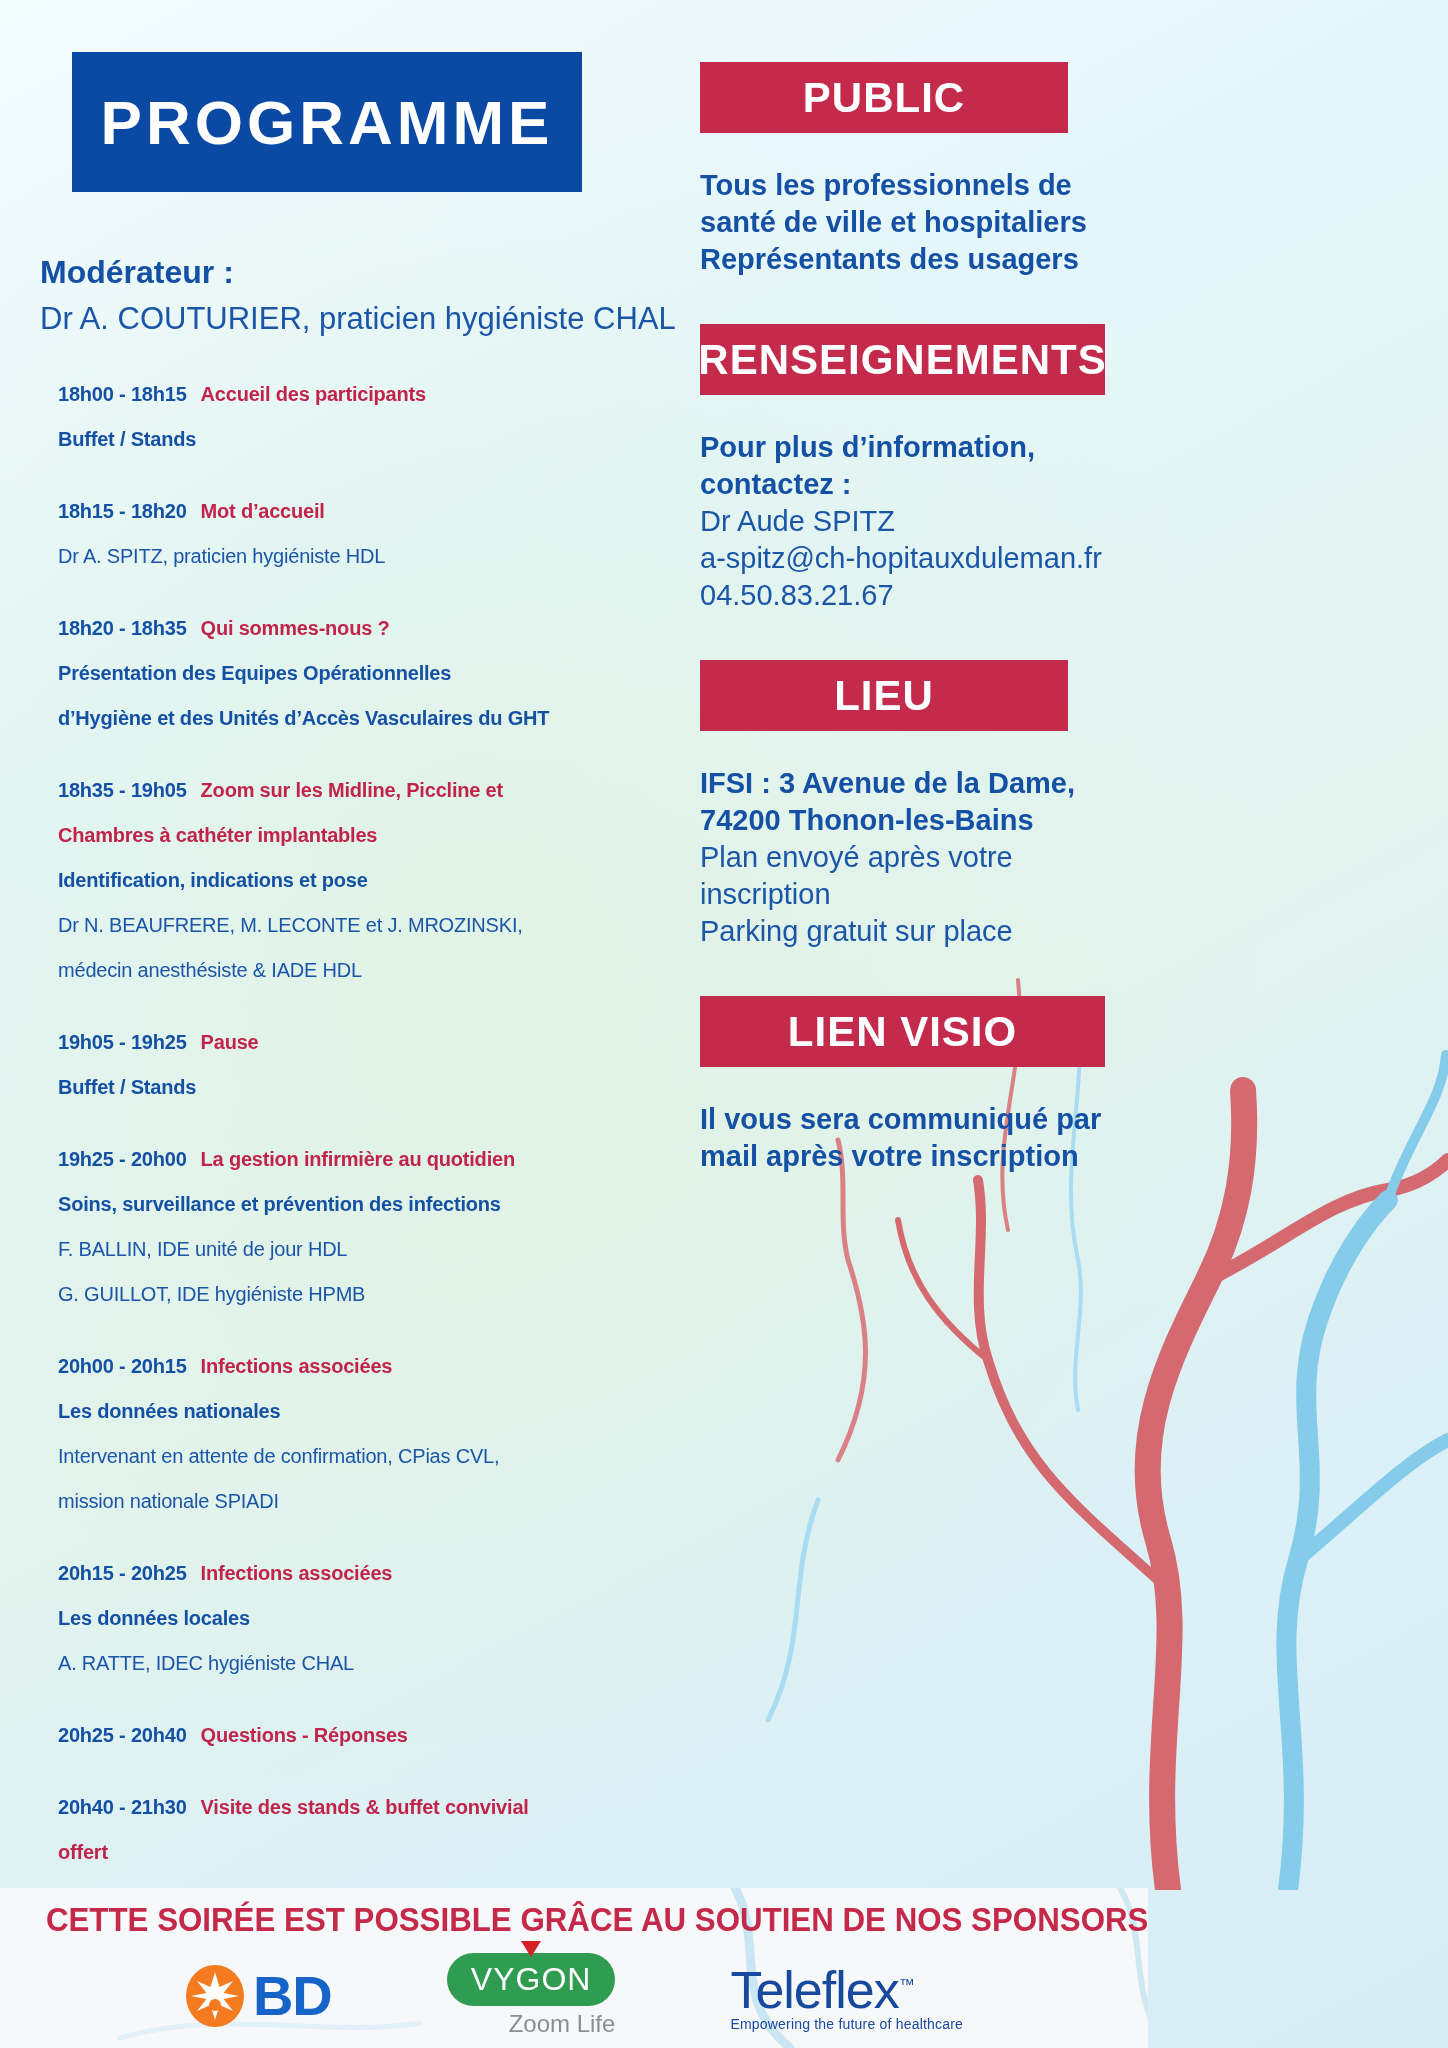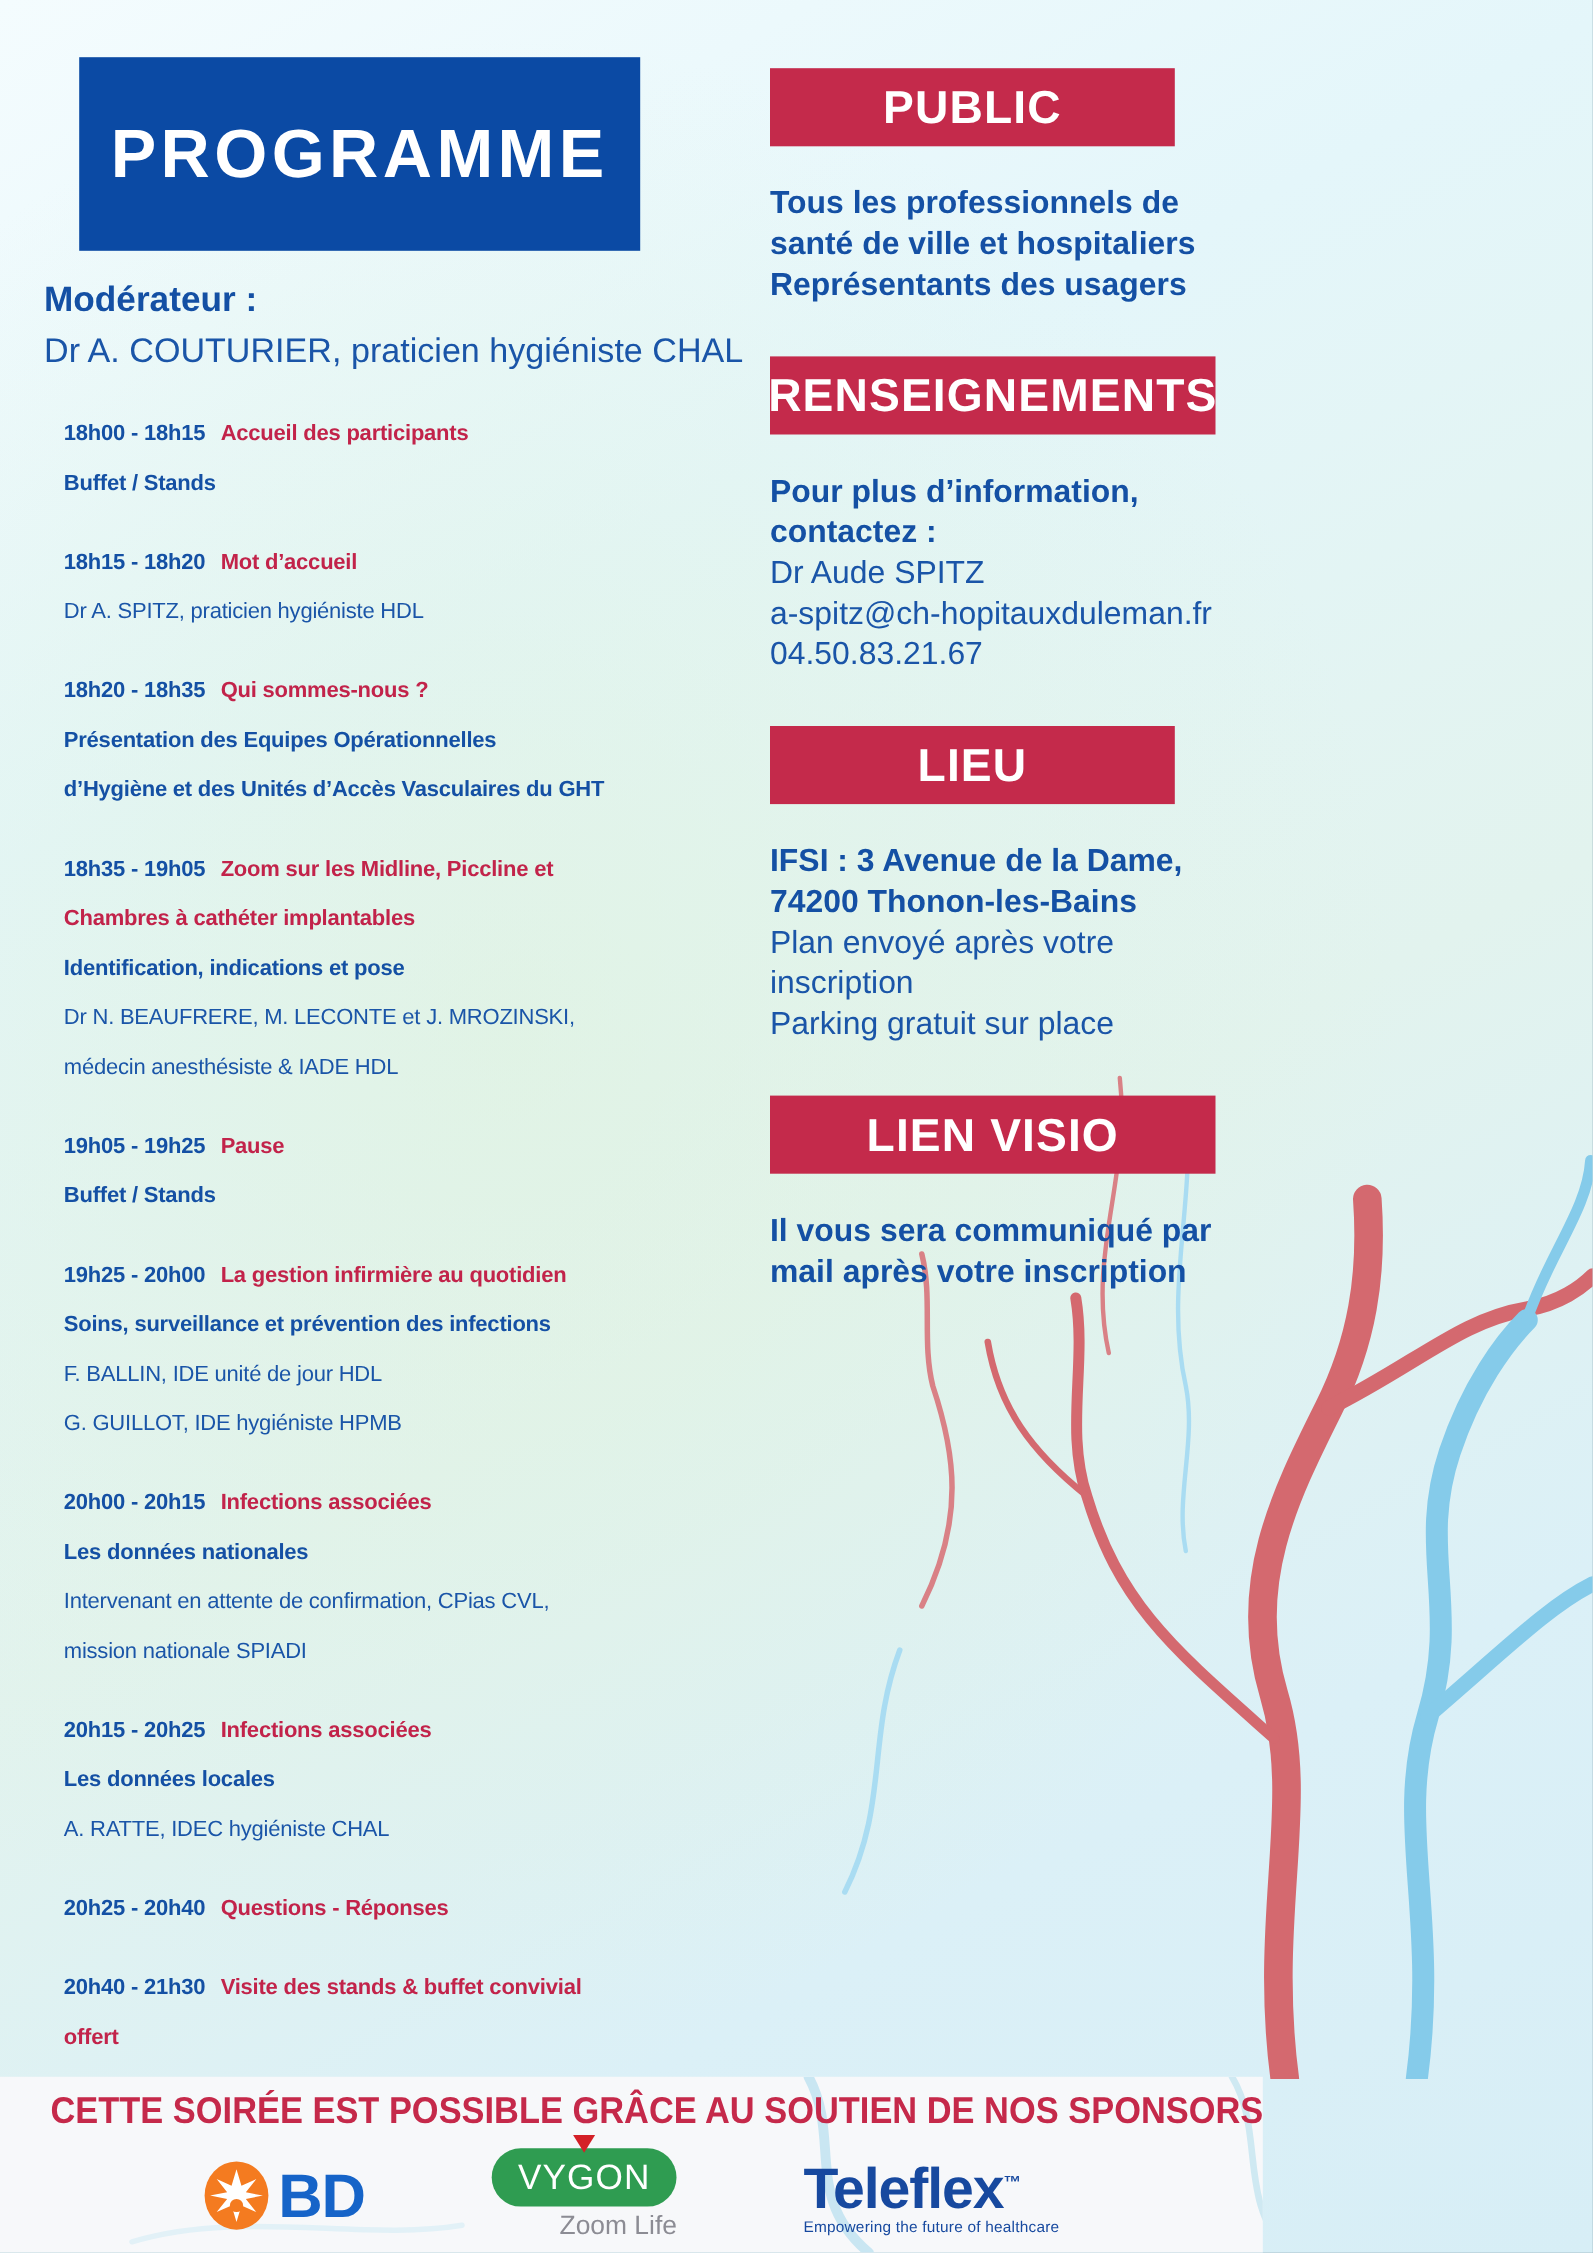--- a/index.html
+++ b/index.html
@@ -7,21 +7,21 @@
     position:relative;width:1448px;height:2048px;overflow:hidden;
     font-family:"Liberation Sans",sans-serif;
     background:
       radial-gradient(ellipse at 32% 46%, rgba(223,242,220,0.6), rgba(223,242,220,0) 58%),
       linear-gradient(152deg,#F4FCFE 0%,#E4F6FA 28%,#E2F3EE 55%,#DBF0F7 78%,#D7EEF6 100%);
   }
   .bgsvg{position:absolute;right:0;bottom:158px;z-index:0;}
   .banner{color:#FFFFFF;font-weight:bold;display:flex;align-items:center;justify-content:center;z-index:2;position:relative;}
   .banner.blue{background:#0B4AA4;}
   .banner.red{background:#C42A4B;}
-  .programme-banner{position:absolute;left:72px;top:52px;width:510px;height:176px;font-size:62px;letter-spacing:4px;}
+  .programme-banner{position:absolute;left:72px;top:52px;width:510px;height:140px;font-size:62px;letter-spacing:4px;}
   .left-col{position:absolute;left:40px;top:248px;width:680px;z-index:2;}
   .mod-label{color:#1450A4;font-weight:bold;font-size:32px;line-height:48px;}
   .mod-name{color:#1A55A8;font-size:31px;line-height:46px;}
   .schedule{margin-top:30px;padding-left:18px;}
   .sched-item{margin-bottom:27px;}
   .sched-line{font-size:20px;line-height:45px;white-space:nowrap;letter-spacing:-0.2px;}
   .time{color:#1450A4;font-weight:bold;margin-right:14px;}
   .red-t{color:#C2234A;font-weight:bold;}
   .bold-b{color:#1450A4;font-weight:bold;}
   .normal-b{color:#1A55A8;}
@@ -34,21 +34,21 @@
   .strip-svg{position:absolute;left:0;top:0;z-index:0;}
   .sponsor-title{position:relative;z-index:1;margin-top:12px;text-align:center;color:#C5294A;font-size:34px;font-weight:800;letter-spacing:0px;transform:scaleX(0.92);white-space:nowrap;}
   .logos{position:relative;z-index:1;display:flex;align-items:center;justify-content:center;gap:115px;margin-top:14px;}
   .bd-logo{display:flex;align-items:center;gap:8px;}
   .bd-text{color:#1664C8;font-weight:bold;font-size:56px;letter-spacing:-1px;}
   .vygon{position:relative;text-align:center;}
   .vygon-tri{position:absolute;top:-12px;left:50%;transform:translateX(-50%);width:0;height:0;border-left:10px solid transparent;border-right:10px solid transparent;border-top:16px solid #D42027;}
   .vygon-pill{background:#2F9C51;border-radius:30px;padding:8px 24px;color:#fff;font-weight:400;font-size:32px;letter-spacing:1px;}
   .vygon-sub{color:#8C8C94;font-size:24px;margin-top:4px;text-align:right;font-weight:300;}
   .teleflex{color:#17499F;text-align:left;}
-  .tf-word{font-size:52px;font-weight:700;letter-spacing:-1px;line-height:52px;}
+  .tf-word{font-size:52px;font-weight:400;letter-spacing:-1px;line-height:52px;}
   .tf-tm{font-size:16px;vertical-align:super;}
   .tf-tag{font-size:14px;margin-top:0px;letter-spacing:0.2px;}
 </style>
 </head>
 <body>
 
 <div class="poster">
 
   <svg class="bgsvg" width="760" height="950" viewBox="0 0 760 950" fill="none">
     <path d="M480,950 C460,800 500,700 470,600 C440,500 480,420 520,340 C550,280 560,220 555,150" stroke="#D4696F" stroke-width="26" stroke-linecap="round"></path>

